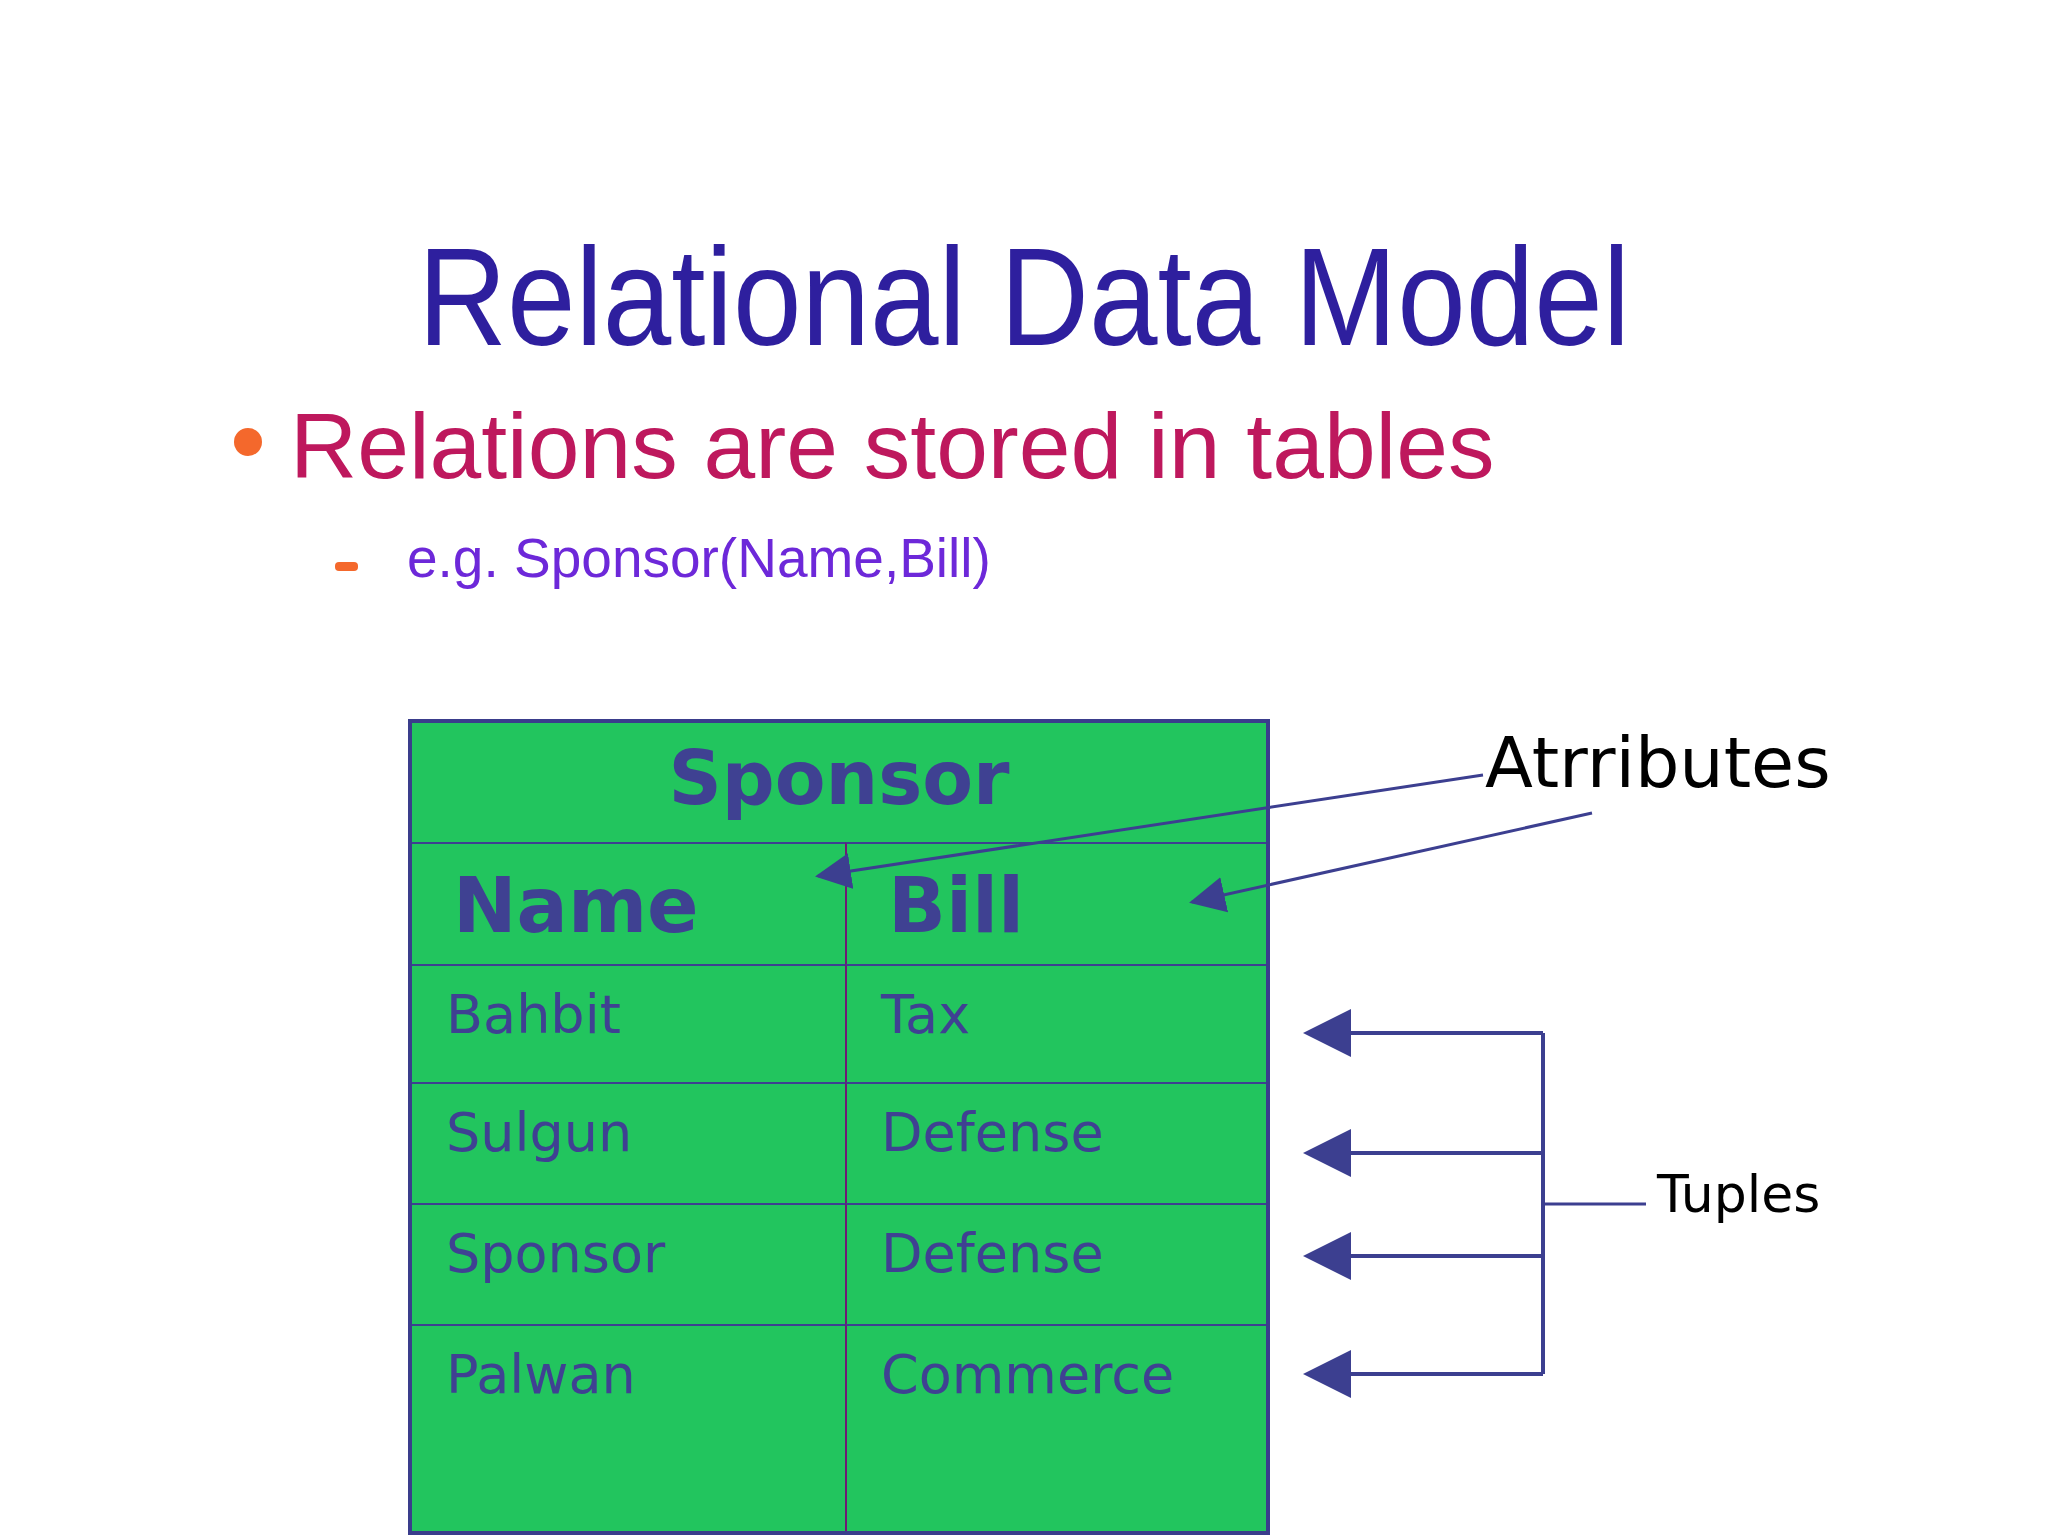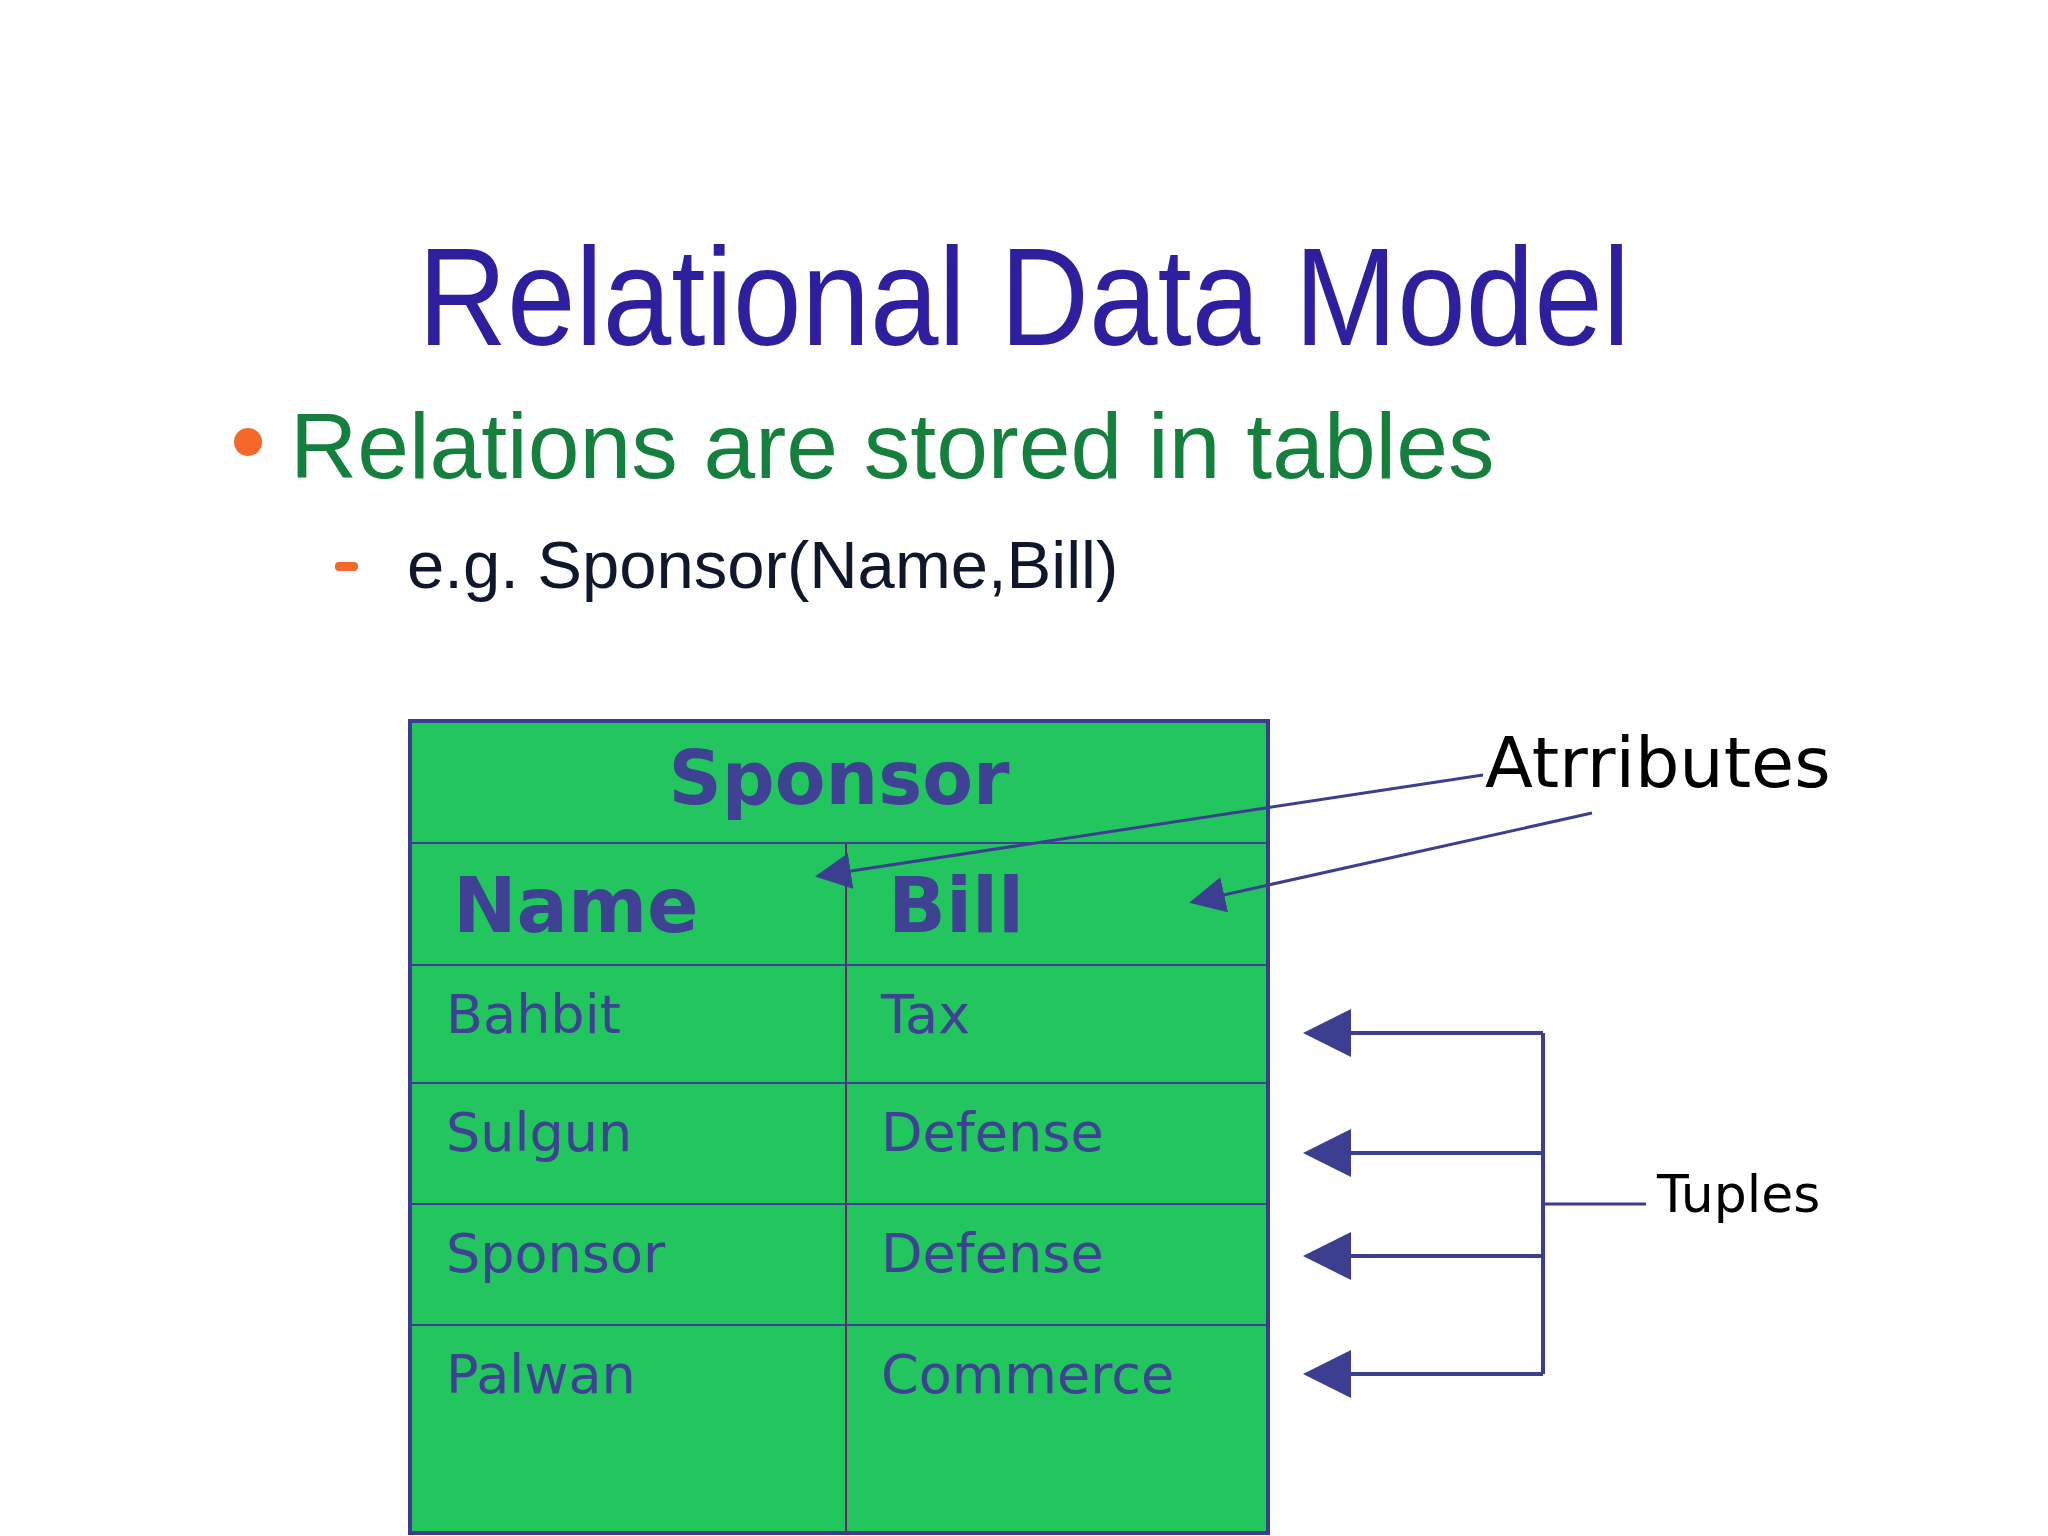--- a/index.html
+++ b/index.html
@@ -15,29 +15,29 @@
     transform:scaleX(0.88); transform-origin:50% 50%;
     white-space:nowrap;
   }
 
   .bullet-dot {
     left:234px; top:394px; width:28px; height:28px;
     border-radius:50%; background:#f4682c;
   }
   .bullet-text {
     left:290px; top:366px; font-size:93px; line-height:1;
-    color:#15803d; white-space:nowrap;
+    color:#be185d; white-space:nowrap;
   }
   .sub-dash {
     left:335px; top:528px; width:23px; height:9px;
     border-radius:4px; background:#f4682c;
   }
   .sub-text {
-    left:407px; top:497px; font-size:67px; line-height:1;
-    color:#0f172a; white-space:nowrap;
+    left:407px; top:497px; font-size:55px; line-height:1;
+    color:#6d28d9; white-space:nowrap;
   }
 
   .rtable {
     left:408px; top:685px; width:862px; height:816px;
     box-sizing:border-box; border:4px solid #3a3d8c;
     display:grid;
     grid-template-columns:433px 421px;
     grid-template-rows:119px 122px 118px 121px 121px 207px;
     font-family:"DejaVu Sans", sans-serif; color:#3f4192;
     background:#22c55e;

